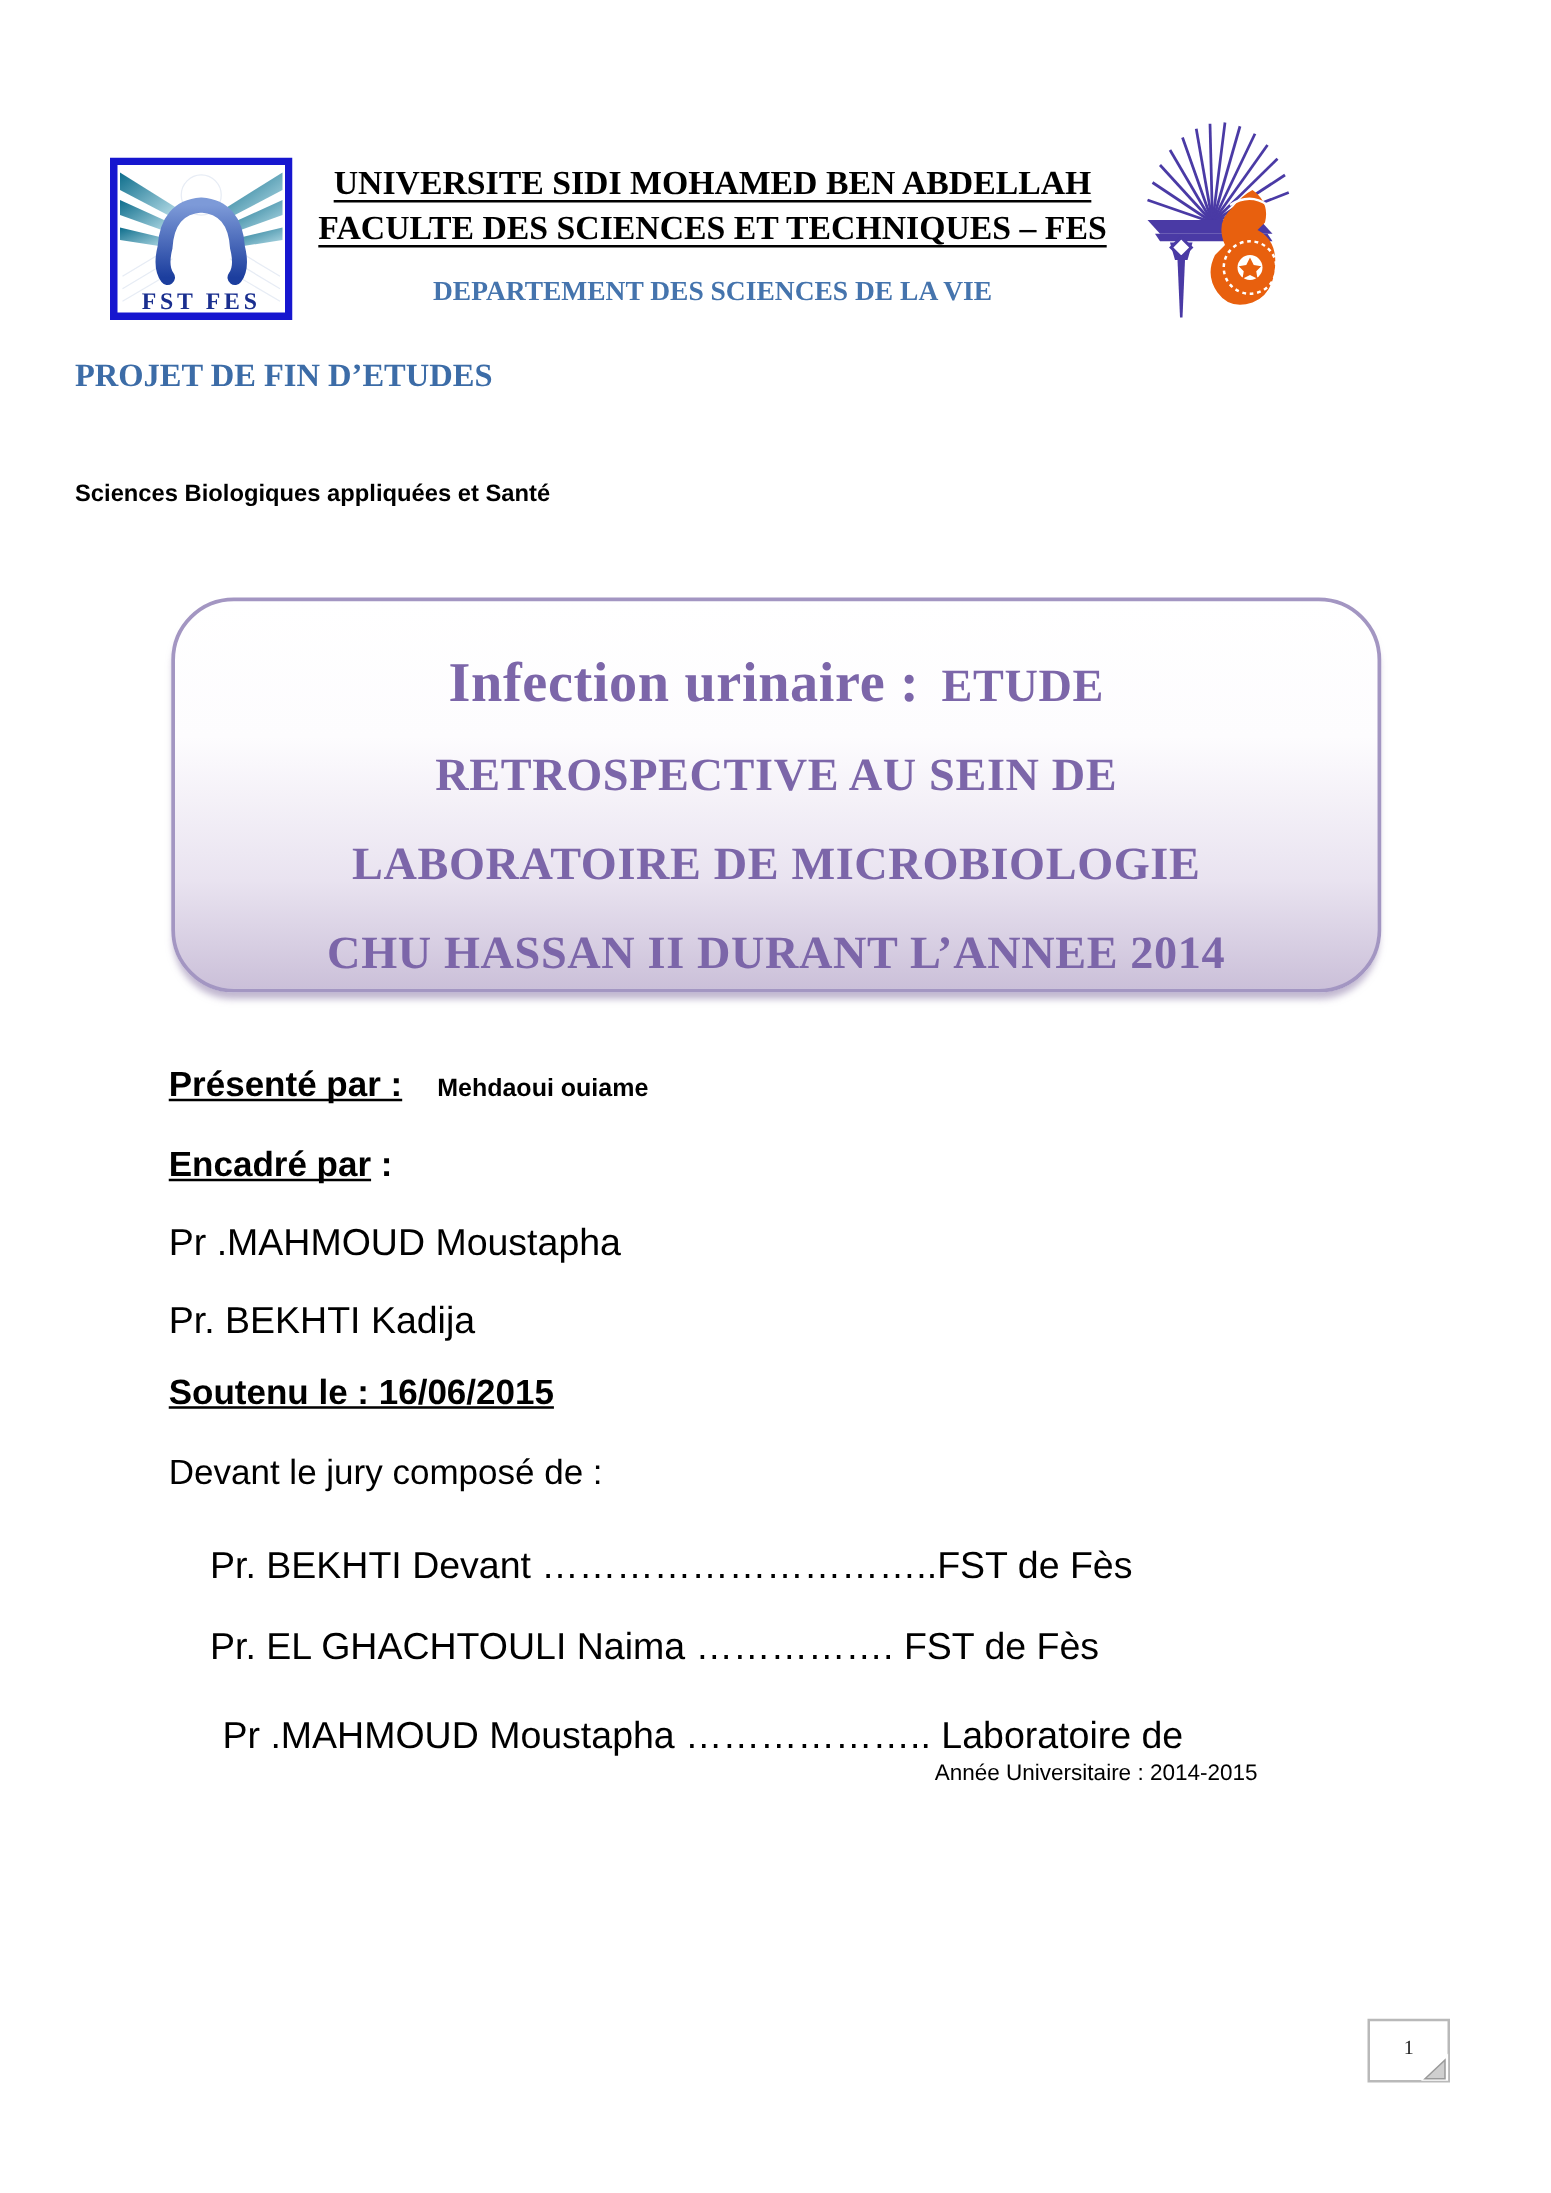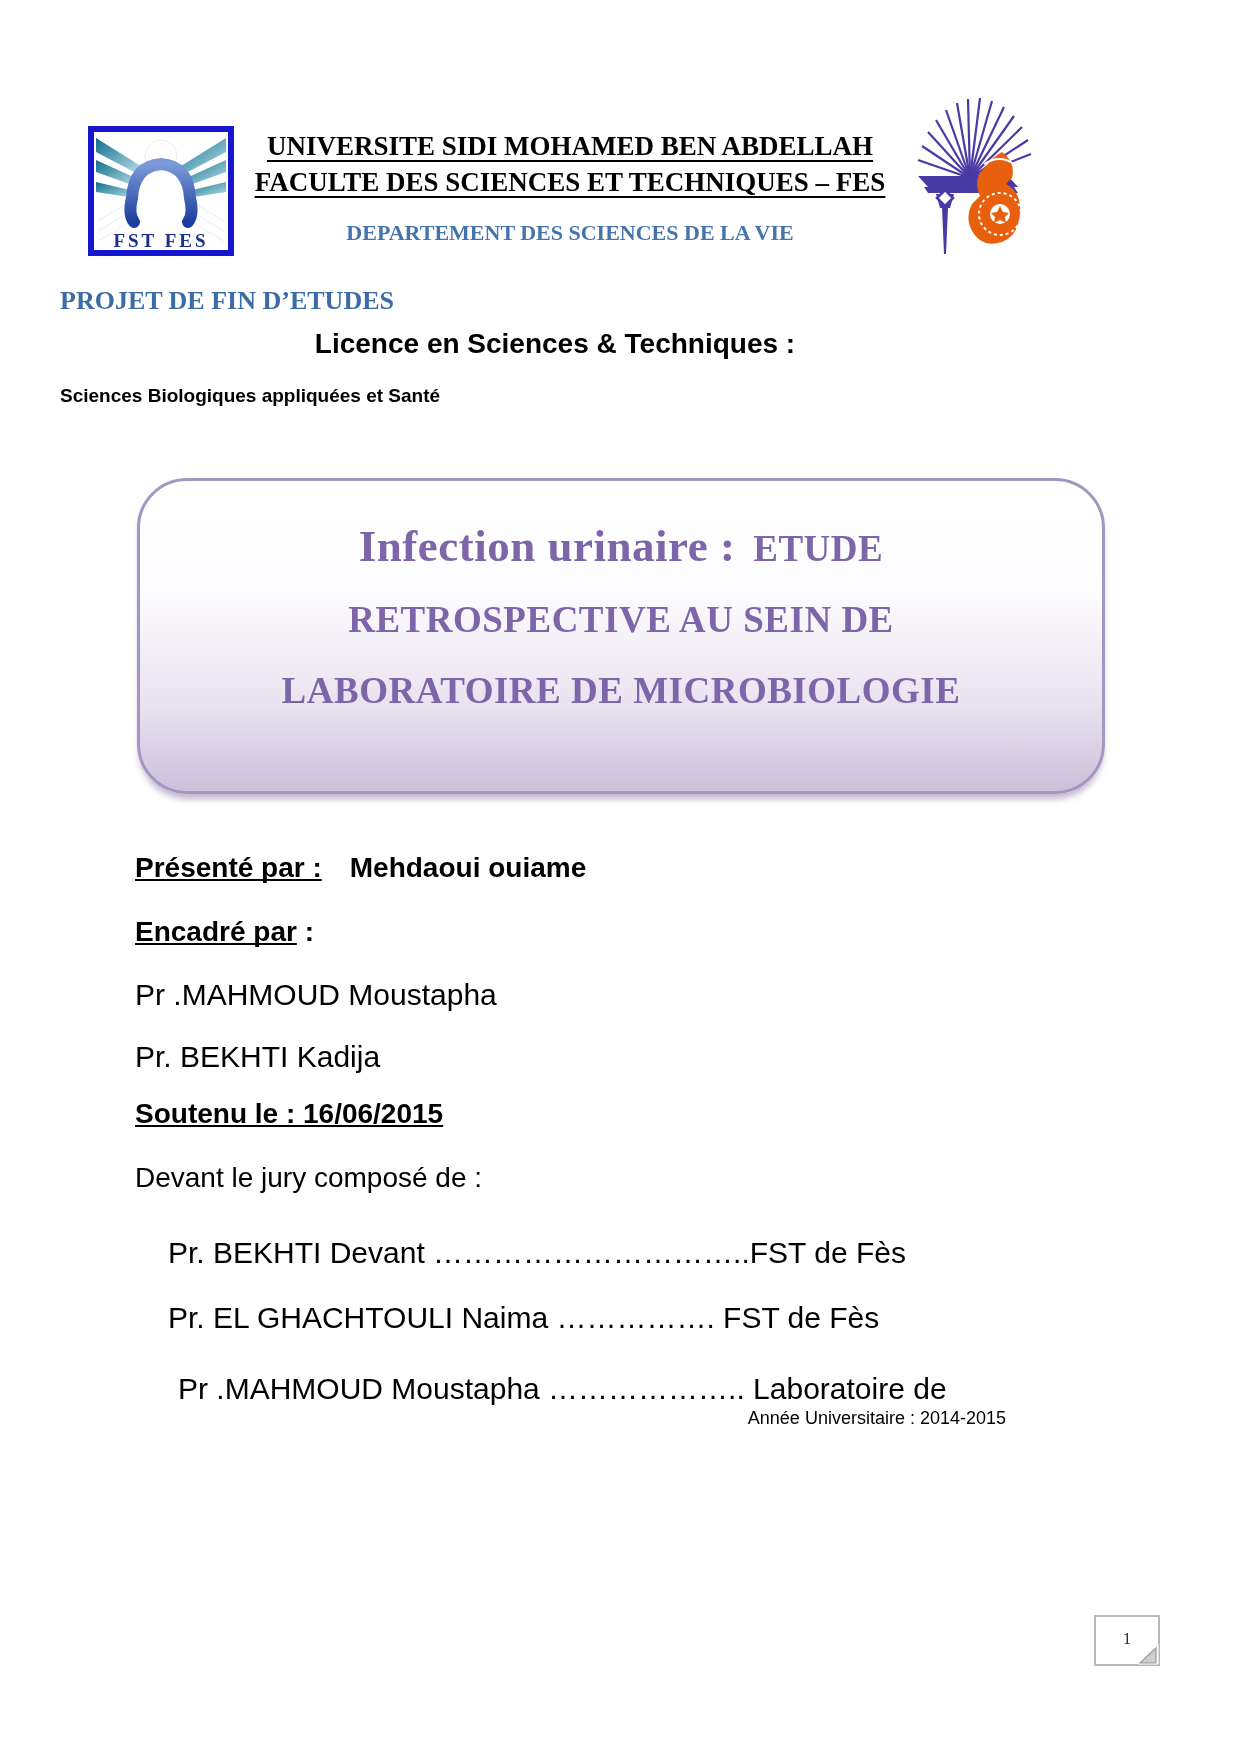--- a/index.html
+++ b/index.html
@@ -28,21 +28,21 @@
              background:linear-gradient(to bottom,#ffffff 0%,#fdfcfe 35%,#e9e3f0 72%,#cbc0d9 100%);
              box-shadow:0 7px 6px -2px rgba(140,122,168,0.55);
              text-align:center;padding-top:30px;box-sizing:border-box;}
   .title-line{font-family:"Liberation Serif",serif;font-weight:bold;color:#7c66a9;
               font-size:37px;line-height:71px;letter-spacing:0.5px;}
   .title-big{font-size:45px;}
   .title-caps{font-size:37px;margin-left:8px;}
 
   
   .lbl{font-weight:bold;font-size:28px;color:#000;}
-  .name{font-weight:bold;font-size:28px;color:#000;margin-left:28px;}
+  .name{font-weight:bold;font-size:20px;color:#000;margin-left:28px;}
   .plain{font-size:30px;color:#000;}
   .plain-sm{font-size:28px;color:#000;}
   .annee{left:500px;top:1408px;width:506px;text-align:right;font-size:18px;color:#000;}
 
   
   .page-badge{left:1094px;top:1615px;width:62px;height:47px;border:2px solid #b9b9b9;
               background:#ffffff;text-align:center;line-height:44px;
               font-family:"Liberation Serif",serif;font-size:16px;color:#222;}
   .fold{position:absolute;right:-2px;bottom:-2px;width:24px;height:24px;}
 
@@ -123,30 +123,30 @@
         <path d="M92 62 q14 10 10 26 l-6 6 q16 8 14 30 q-2 22 -18 28 q-18 6 -28 -8 q-10 -14 -2 -30 l8 -8 q-8 -18 6 -30 q8 -10 16 -14 Z" fill="#e8600e"></path>
         <circle cx="90" cy="124" r="21" fill="none" stroke="#ffffff" stroke-width="2" stroke-dasharray="3 3"></circle>
         <circle cx="90" cy="124" r="10" fill="#ffffff"></circle>
         <path d="M90 116 l3 6 l6 1 l-4 4 l1 6 l-6 -3 l-6 3 l1 -6 l-4 -4 l6 -1 Z" fill="#e8600e"></path>
         <path d="M74 74 q16 -10 30 0" stroke="#ffffff" stroke-width="2" fill="none"></path>
       </g>
     </svg>
   </div>
 
   <div class="abs projet">PROJET DE FIN D’ETUDES</div>
-  <div class="abs licence">Licence en  Sciences &amp; Techniques :</div>
   <div class="abs specialty">Sciences Biologiques appliquées et Santé</div>
 
   <div class="abs title-box">
     <div class="title-line">
       <span class="title-big">Infection urinaire :</span>
       <span class="title-caps">ETUDE</span>
     </div>
     <div class="title-line">RETROSPECTIVE AU SEIN DE</div>
     <div class="title-line">LABORATOIRE DE MICROBIOLOGIE</div>
+    <div class="title-line">CHU HASSAN II DURANT L’ANNEE 2014</div>
   </div>
 
   <div class="abs" style="left:135px;top:852px;">
     <span class="lbl u">Présenté par :</span><span class="name">Mehdaoui ouiame</span>
   </div>
 
   <div class="abs" style="left:135px;top:916px;">
     <span class="lbl u">Encadré par</span><span class="lbl"> :</span>
   </div>
 

